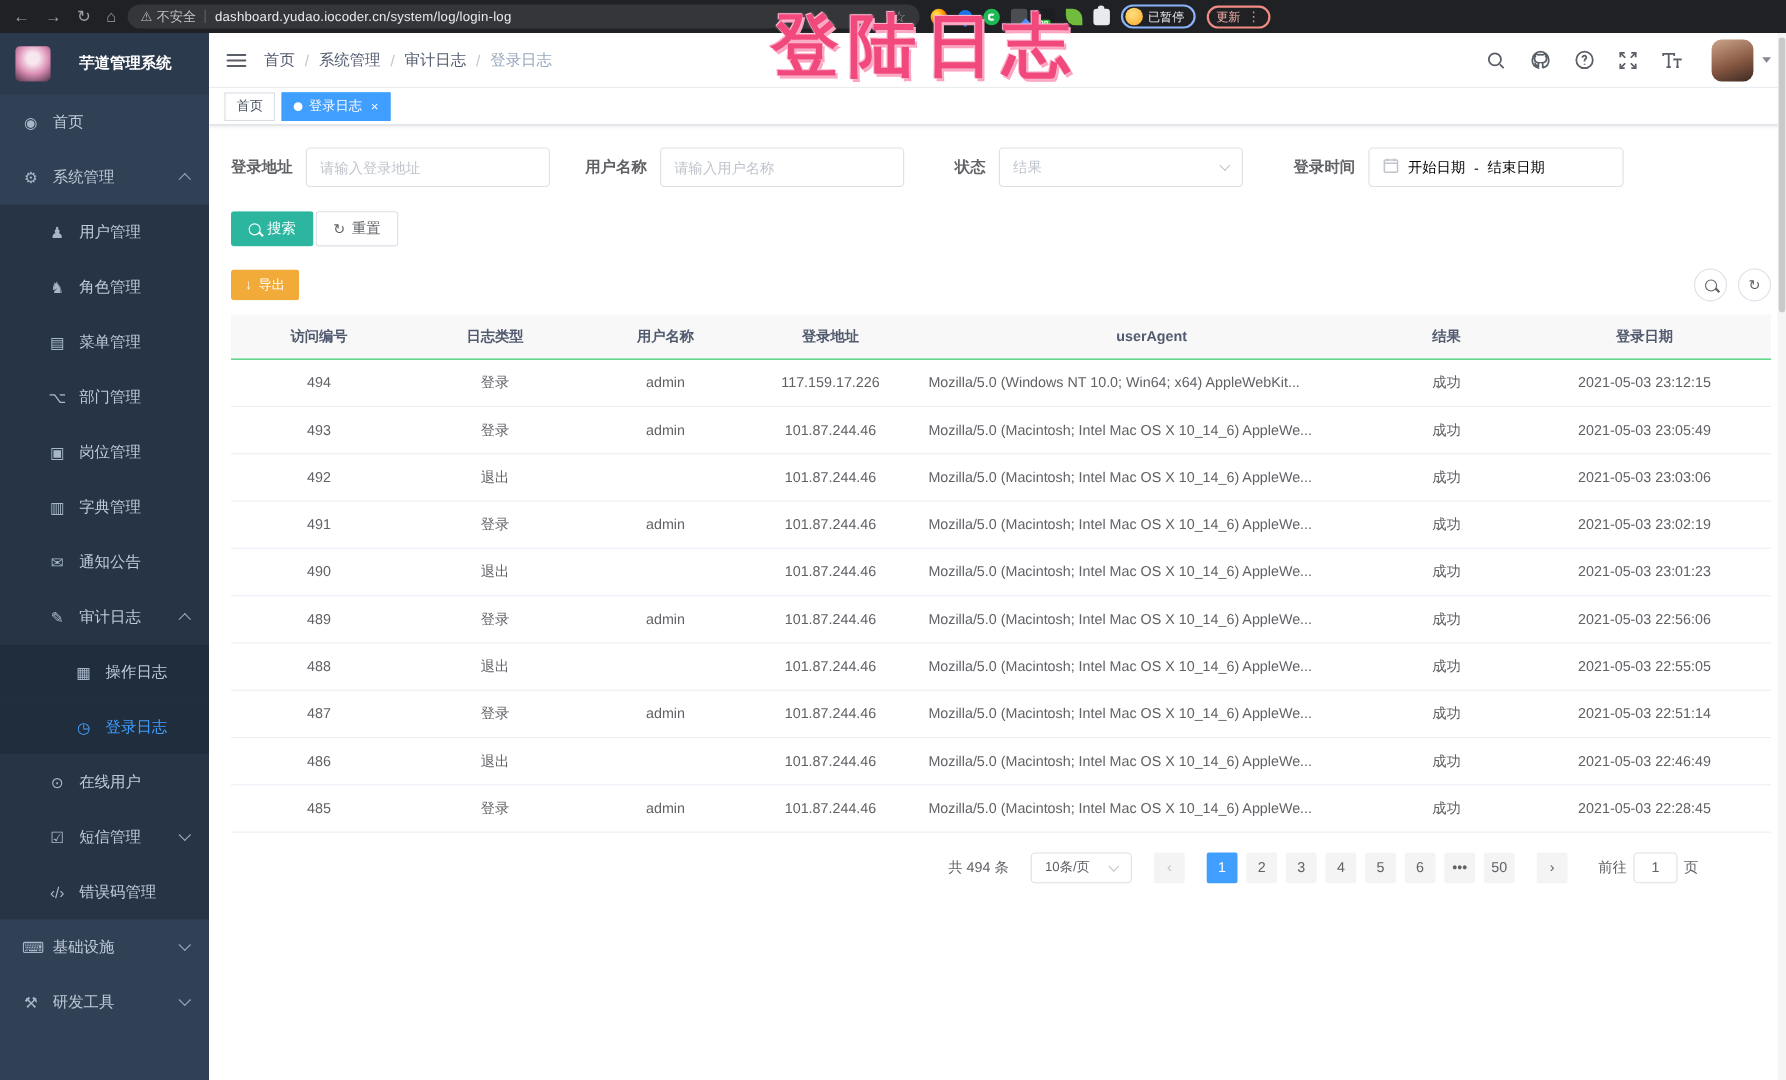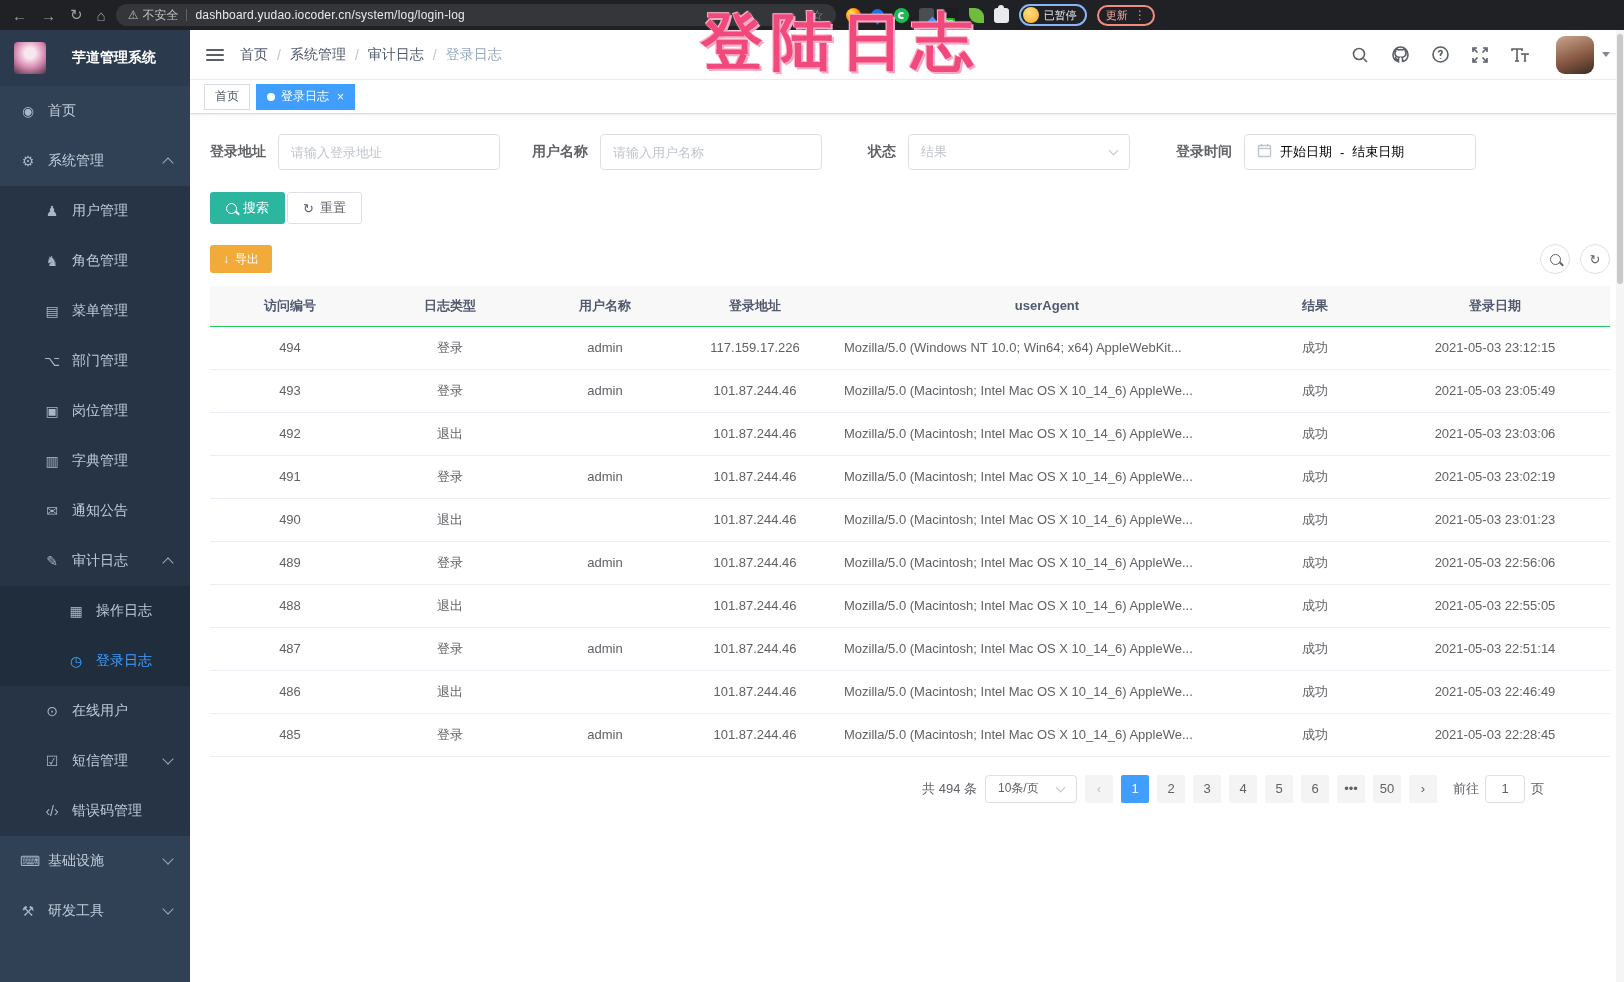--- a/index.html
+++ b/index.html
@@ -108,21 +108,21 @@
   .circle-btn { width:30px; height:30px; border-radius:50%; border:1px solid #dcdfe6; display:flex; align-items:center; justify-content:center; color:#606266; font-size:13px; cursor:pointer; background:#fff; }
 
   
   table { width:100%; border-collapse:collapse; table-layout:fixed; margin-top:12px; font-size:13px; }
   thead th { background:#f8f8f9; color:#515a6e; font-weight:bold; height:40px; text-align:center; border-bottom:1px solid #22c55e; }
   tbody td { height:43px; color:#606266; text-align:center; border-bottom:1px solid #ebeef5; overflow:hidden; white-space:nowrap; text-overflow:ellipsis; }
   th.col-ua, td.col-ua { text-align:left; padding-left:14px; }
   thead th.col-ua { text-align:center; }
 
   
-  .pager { margin-top:18px; display:flex; align-items:center; justify-content:flex-end; gap:8px; font-size:13px; color:#606266; padding-right:66px; }
+  .pager { margin-top:18px; display:flex; align-items:center; justify-content:flex-end; gap:20px; font-size:13px; color:#606266; padding-right:66px; }
   .page-size { width:92px; height:28px; font-size:12px; }
   .pg-btn { min-width:28px; height:28px; border-radius:2px; background:#f4f4f5; color:#606266; display:flex; align-items:center; justify-content:center; font-size:13px; cursor:pointer; padding:0 4px; }
   .pg-btn.active { background:#409eff; color:#fff; }
   .pg-btn.arrow { color:#c0c4cc; }
   .pg-btn.arrow.next { color:#606266; }
   .jump { display:flex; align-items:center; gap:6px; margin-left:8px; }
   .jump .el-input { width:40px; height:28px; padding:0 6px; justify-content:center; }
   .jump input { text-align:center; }
 
   

